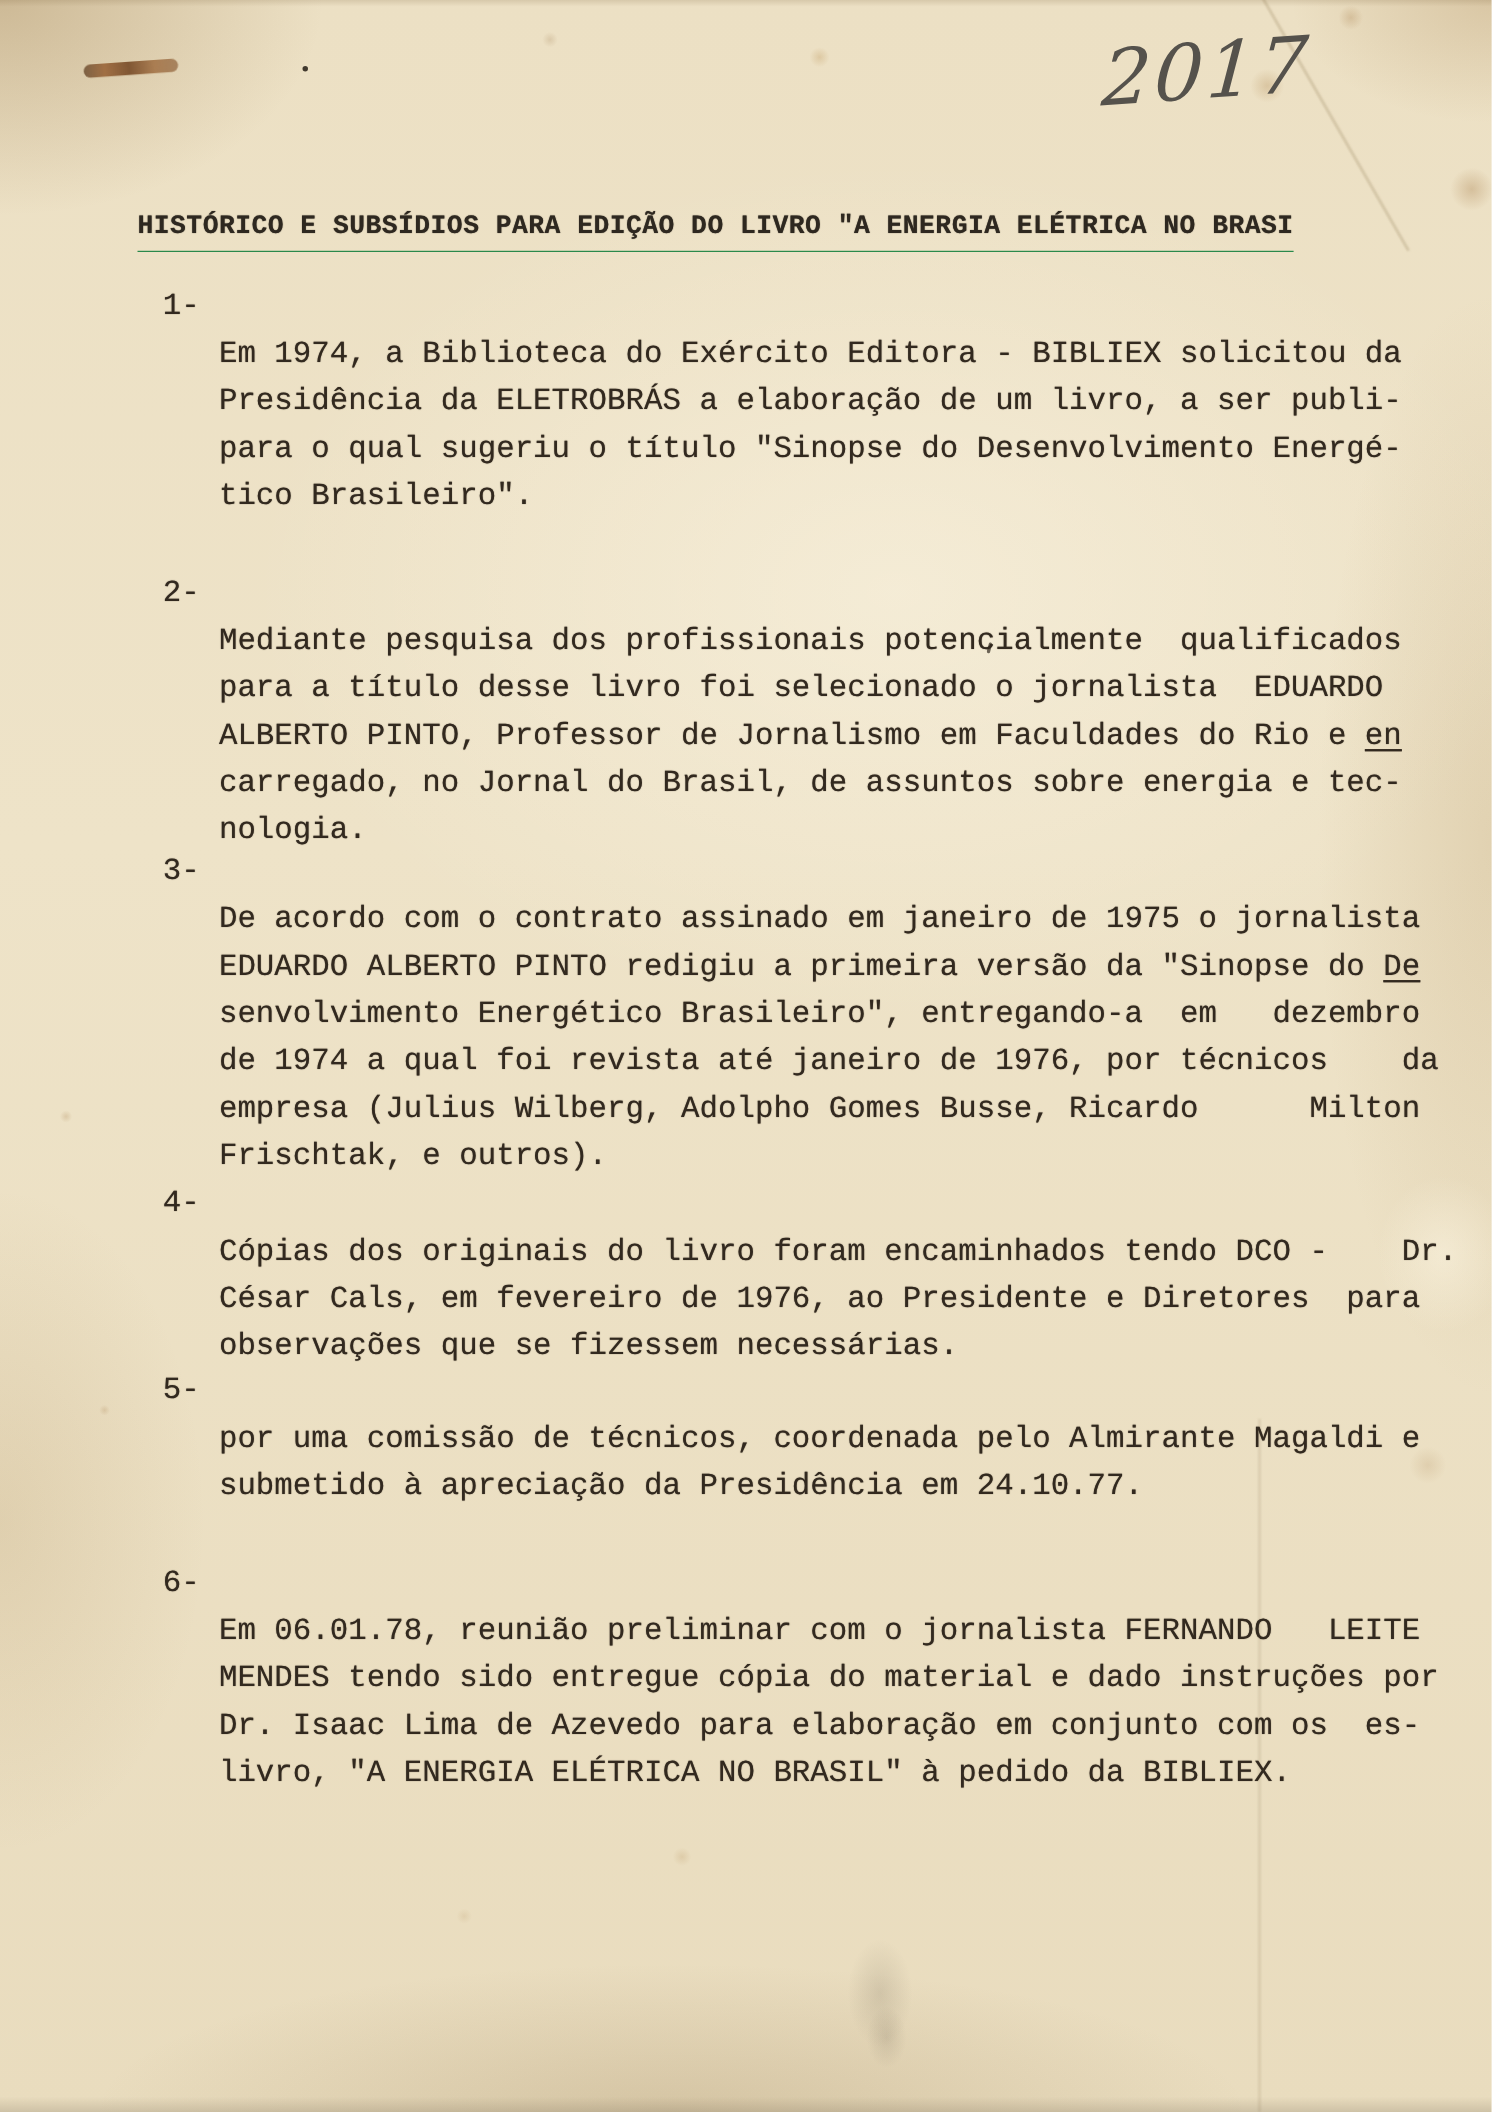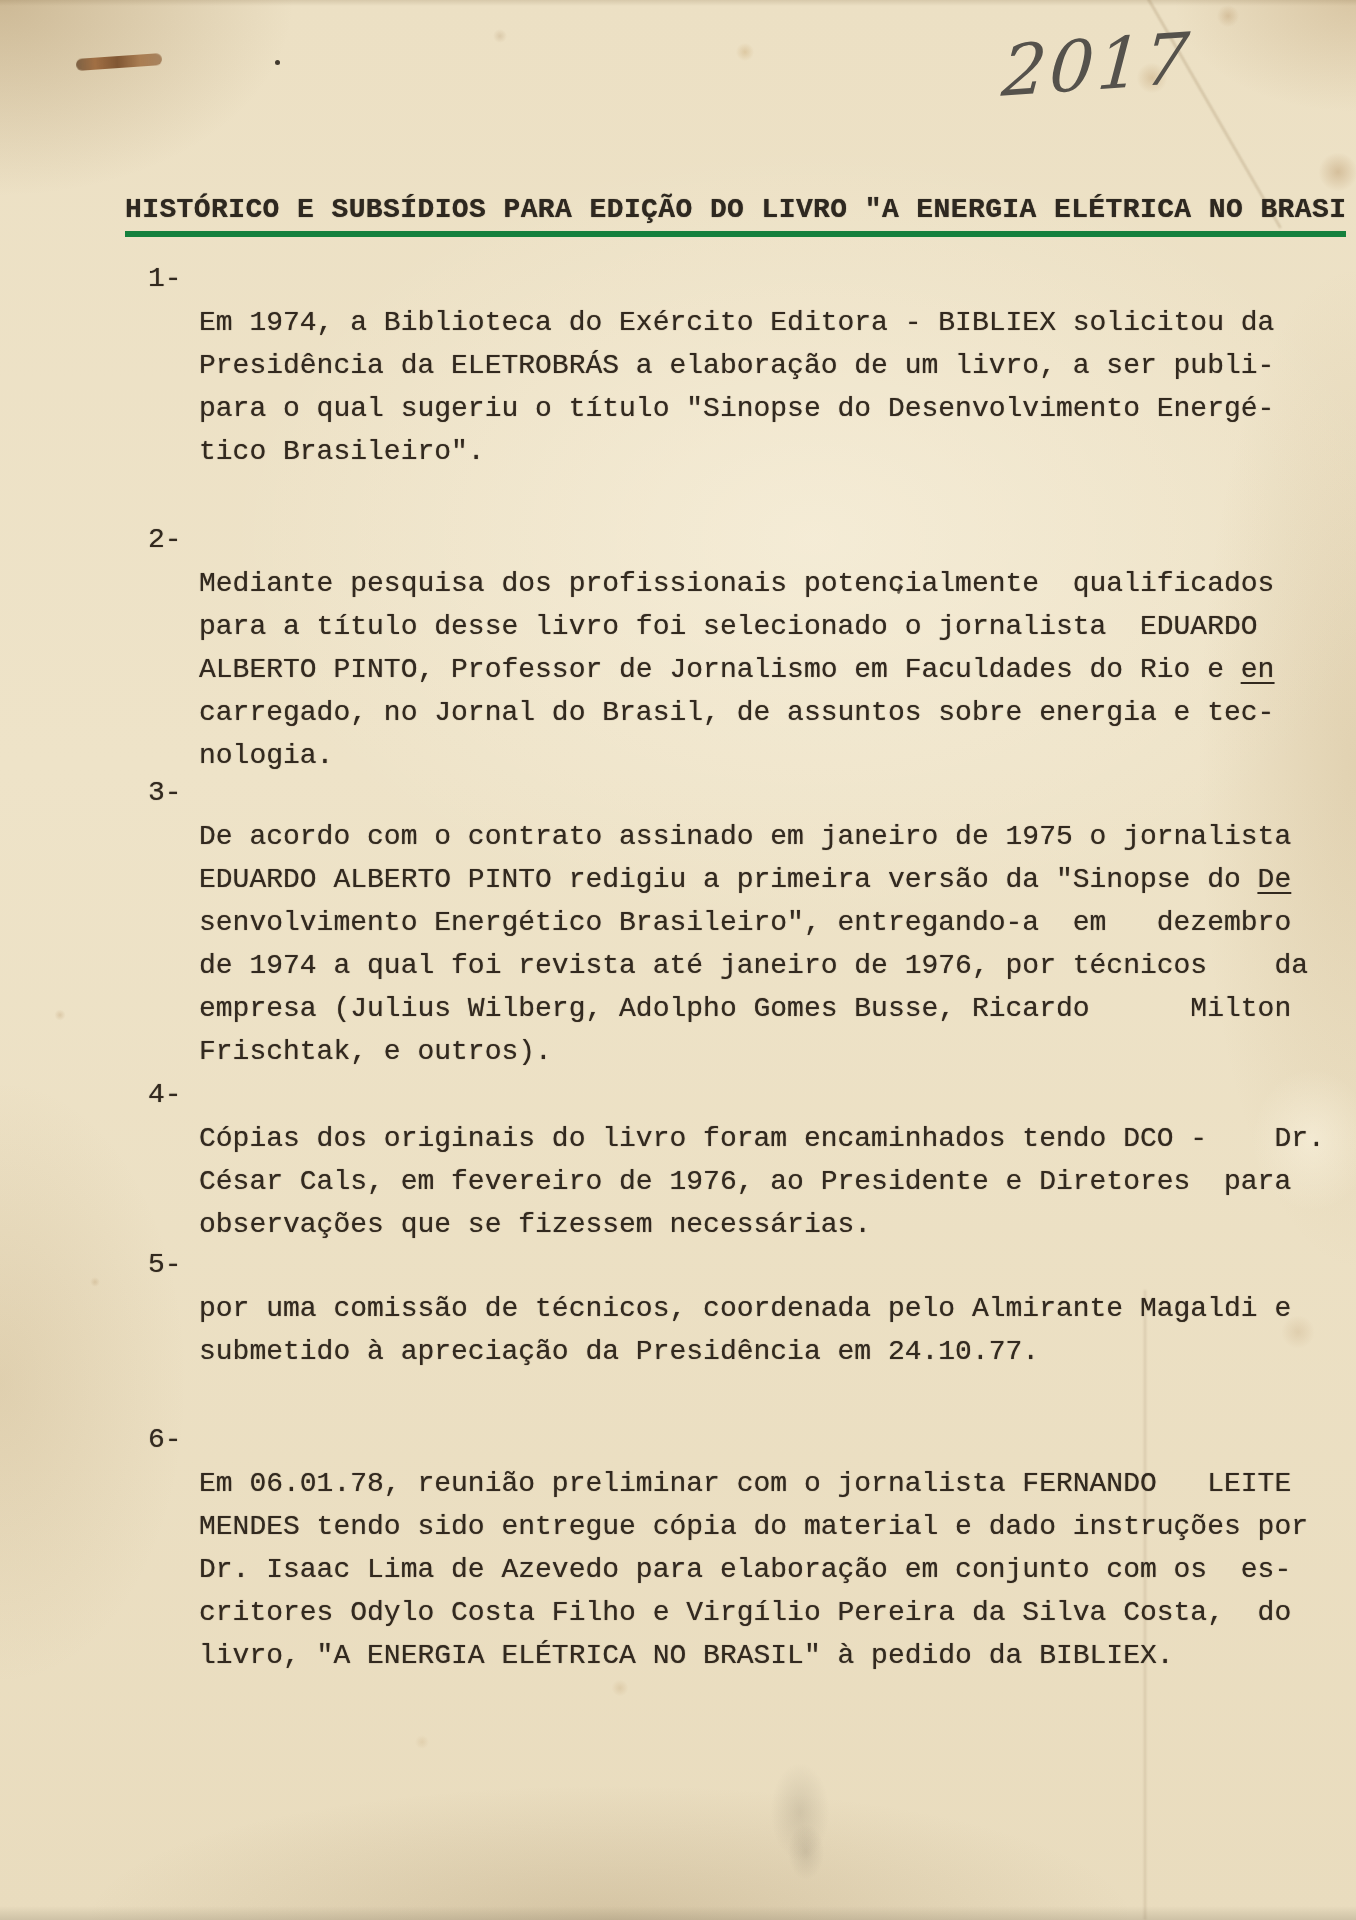--- a/index.html
+++ b/index.html
@@ -63,24 +63,24 @@
     border-radius: 2px; background: rgba(50,42,32,0.7); transform: rotate(14deg);
   }
   .handwritten {
     position: absolute; left: 1002px; top: 24px;
     font-family: "DejaVu Serif", serif; font-style: italic;
     font-size: 70px; letter-spacing: 3px; color: #55524c;
     transform: rotate(-4deg) skewX(-8deg);
   }
   .doc-title {
     position: absolute; left: 125px; top: 176px;
-    font-size: 28px; line-height: 30px; letter-spacing: 0.4px;
+    font-size: 24px; line-height: 30px; letter-spacing: 0.4px;
     white-space: nowrap; color: #2e2820;
     text-shadow: 0 0 1px rgba(46,40,30,0.8);
-    padding-bottom: 6px; border-bottom: 6px solid #15803d;
+    padding-bottom: 6px; border-bottom: 1px solid #15803d;
   }
   .para {
     position: absolute; left: 148px; width: 1190px;
     display: flex; color: #32291f;
     font-size: 28px; line-height: 43px;
     text-shadow: 0 0 1px rgba(50,40,28,0.70);
   }
   .para .num { width: 51px; flex: 0 0 51px; }
   .para .lines { flex: 1; margin-top: 44px; }
   .line { white-space: pre; height: 43px; }
@@ -155,16 +155,15 @@
     <div class="line"><span>submetido à apreciação da Presidência em 24.10.77.</span><span class="u"></span></div>
   </div>
 </div>
 
 <div class="para" id="p6">
   <span class="num">6-</span>
   <div class="lines">
     <div class="line"><span>Em 06.01.78, reunião preliminar com o jornalista FERNANDO   LEITE</span><span class="u"></span></div>
     <div class="line"><span>MENDES tendo sido entregue cópia do material e dado instruções por</span><span class="u"></span></div>
     <div class="line"><span>Dr. Isaac Lima de Azevedo para elaboração em conjunto com os  es-</span><span class="u"></span></div>
-    <div class="line"><span>critores Odylo Costa Filho e Virgílio Pereira da Silva Costa,  do</span><span class="u"></span></div>
     <div class="line"><span>livro, "A ENERGIA ELÉTRICA NO BRASIL" à pedido da BIBLIEX.</span><span class="u"></span></div>
   </div>
 </div>
 
 </body></html>

